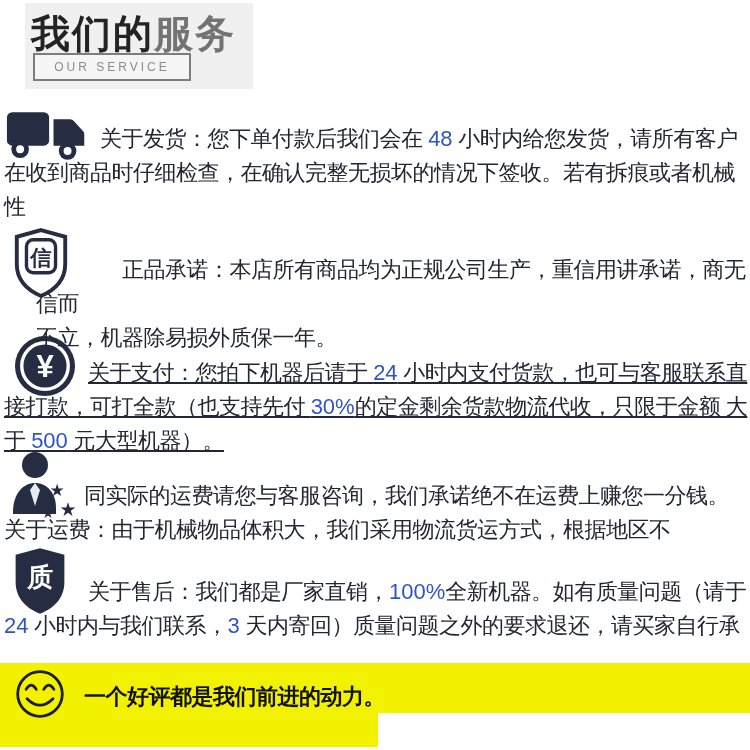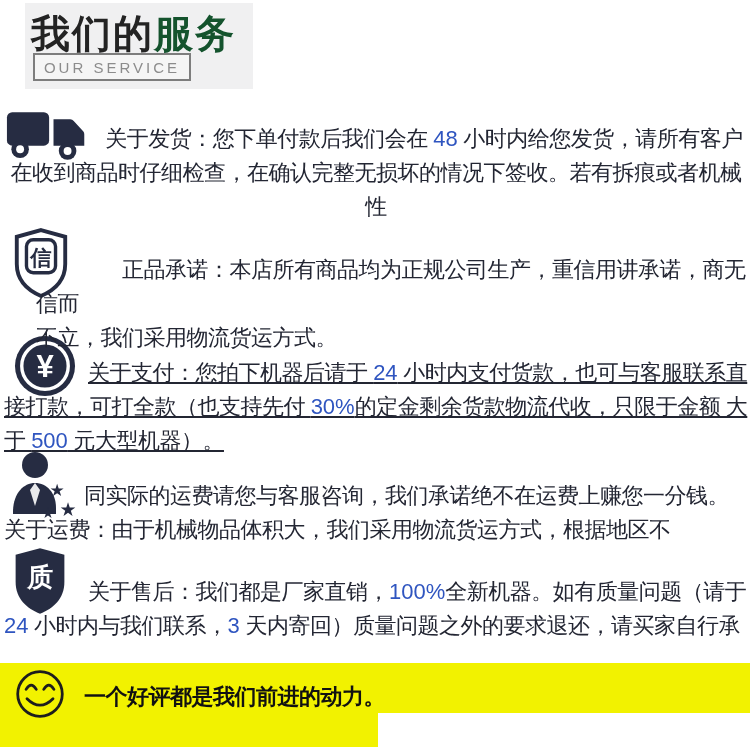--- a/index.html
+++ b/index.html
@@ -14,41 +14,41 @@
   }
   
   .hdr{
     position:absolute;left:25px;top:3px;width:228px;height:86px;
     background:#f0f0f1;
   }
   .hdr-title{
     position:absolute;left:6px;top:4px;white-space:nowrap;
     font-size:39px;font-weight:700;letter-spacing:2px;color:#232323;
   }
-  .hdr-title .blue{color:#14532d;}
+  .hdr-title .blue{color:#737373;}
   .hdr-sub{
     position:absolute;left:8px;top:50px;width:154px;height:24px;
     border:2px solid #7d7d7d;background:#f5f5f5;
     display:flex;align-items:center;justify-content:center;
-    font-size:15px;letter-spacing:3px;color:#8c8c8c;
+    font-size:12px;letter-spacing:3px;color:#8c8c8c;
   }
   
   .sec{position:absolute;left:0;width:750px;}
   .icon{position:absolute;color:var(--navy);}
   .lines{
     position:relative;z-index:1;
     padding:0 2px 0 4px;
     font-size:22px;line-height:34px;letter-spacing:-0.5px;
     color:var(--ink);
   }
   .lines .tline:first-child{text-indent:var(--indent,90px);}
   .num{color:var(--num);letter-spacing:0;}
   .sec.bold .lines{font-weight:700;color:#111111;}
   
-  #sec-shipping {top:107px;} #sec-shipping  .lines{padding-top:15px;text-align:center;--indent:96px;}
+  #sec-shipping {top:107px;} #sec-shipping  .lines{padding-top:15px;--indent:96px;}
   #sec-authentic{top:227px;} #sec-authentic .lines{padding-top:26px;padding-left:36px;--indent:86px;}
   #sec-payment  {top:333px;} #sec-payment   .lines{padding-top:23px;text-decoration:underline;--indent:84px;}
   #sec-freight  {top:448px;} #sec-freight   .lines{padding-top:31px;--indent:80px;}
   #sec-aftersale{top:543px;} #sec-aftersale .lines{padding-top:32px;--indent:84px;}
   #sec-review   {top:663px;} #sec-review    .lines{padding-top:17px;--indent:80px;}
   
   .band{position:absolute;background:var(--yellow);z-index:0;}
   .band1{left:0;top:0;width:750px;height:50px;}
   .band2{left:0;top:50px;width:378px;height:34px;}
 </style>
@@ -82,21 +82,21 @@
 <section class="sec" id="sec-authentic">
   <span class="icon" style="left:10px;top:0;">
     <svg width="62" height="72" viewBox="0 0 64 74">
       <path d="M32 3 L57 10 V38 C57 55 46 65 32 71 C18 65 7 55 7 38 V10 Z" fill="#ffffff" stroke="currentColor" stroke-width="4"></path>
       <rect x="17" y="13" width="30" height="34" rx="7" fill="none" stroke="currentColor" stroke-width="3.5"></rect>
       <text x="32" y="39" text-anchor="middle" font-size="22" font-weight="700" fill="currentColor">信</text>
     </svg>
   </span>
   <div class="lines">
       <div class="tline">正品承诺：本店所有商品均为正规公司生产，重信用讲承诺，商无信而</div>
-      <div class="tline">不立，我们采用物流货运方式。</div>
+      <div class="tline">不立，机器除易损外质保一年。</div>
     </div>
 </section>
 
 <section class="sec" id="sec-payment">
   <span class="icon" style="left:14px;top:2px;">
     <svg width="62" height="62" viewBox="0 0 64 64">
       <circle cx="32" cy="32" r="31" fill="currentColor"></circle>
       <circle cx="32" cy="32" r="24" fill="none" stroke="#ffffff" stroke-width="3.5"></circle>
       <text x="32" y="43" text-anchor="middle" font-size="32" font-weight="700" fill="#ffffff">¥</text>
     </svg>

